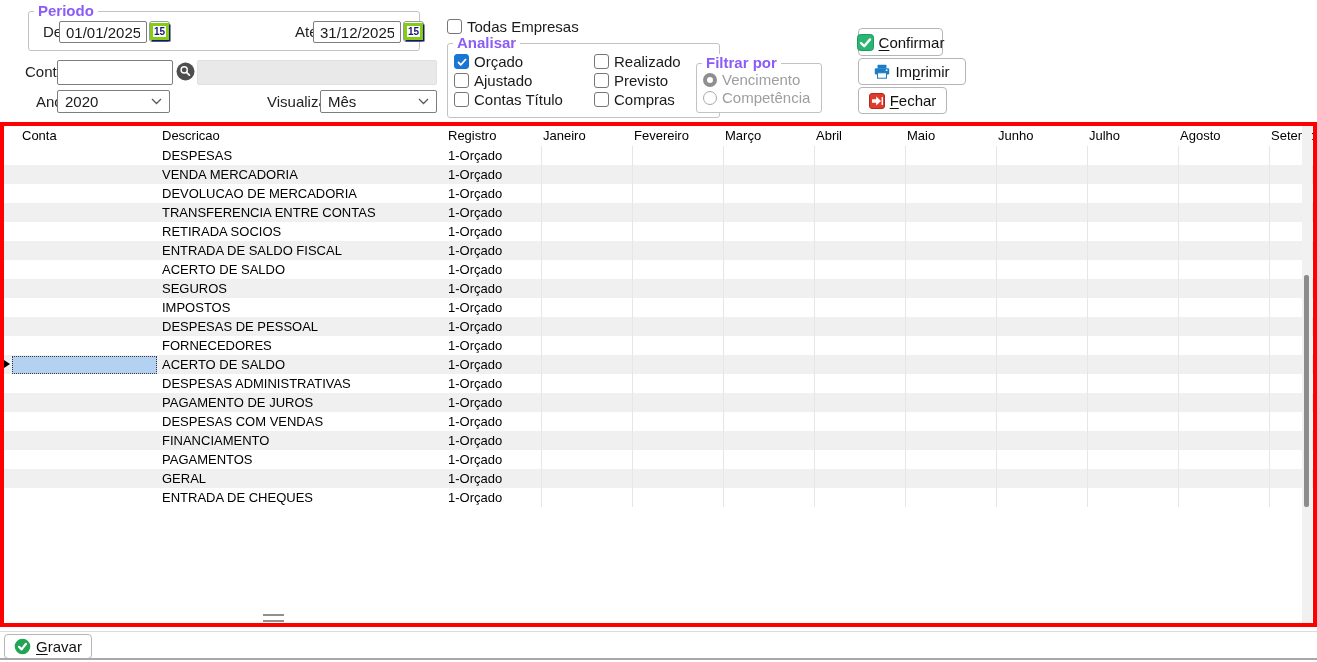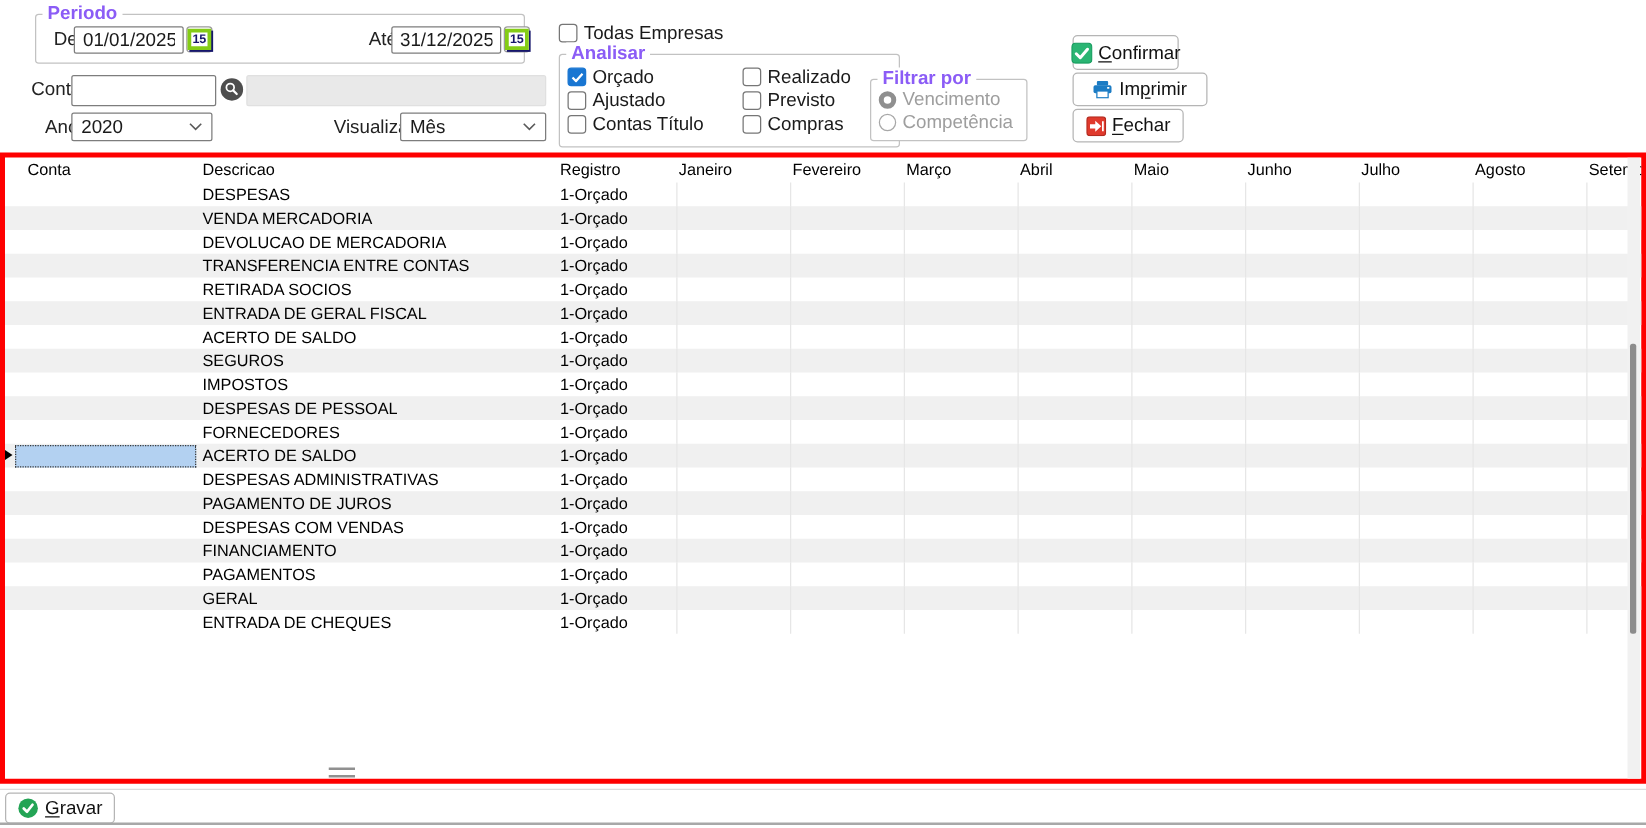--- a/index.html
+++ b/index.html
@@ -292,21 +292,21 @@
             <div class="gcell mcell"></div>
             <div class="gcell mcell"></div>
             <div class="gcell mcell"></div>
             <div class="gcell mcell"></div>
             <div class="gcell mcell"></div>
             <div class="gcell mcell"></div>
           </div>
           <div class="grid-row alt">
             <div class="gcell"></div>
             <div class="gcell conta"></div>
-            <div class="gcell desc">ENTRADA DE GERAL FISCAL</div>
+            <div class="gcell desc">ENTRADA DE SALDO FISCAL</div>
             <div class="gcell reg">1-Orçado</div>
             <div class="gcell mcell"></div>
             <div class="gcell mcell"></div>
             <div class="gcell mcell"></div>
             <div class="gcell mcell"></div>
             <div class="gcell mcell"></div>
             <div class="gcell mcell"></div>
             <div class="gcell mcell"></div>
             <div class="gcell mcell"></div>
             <div class="gcell mcell"></div>

